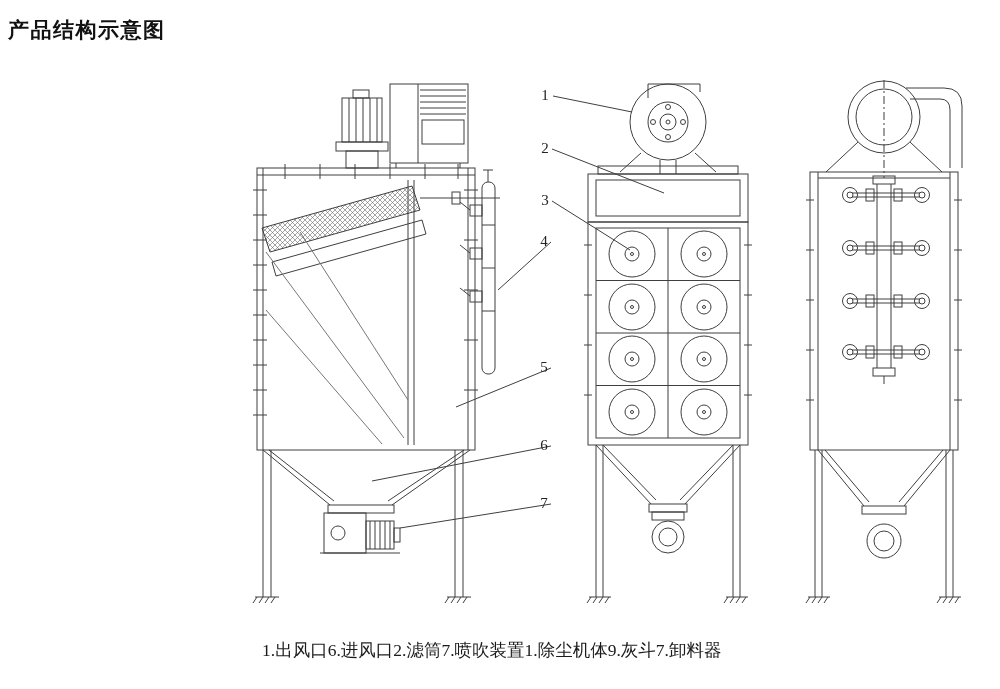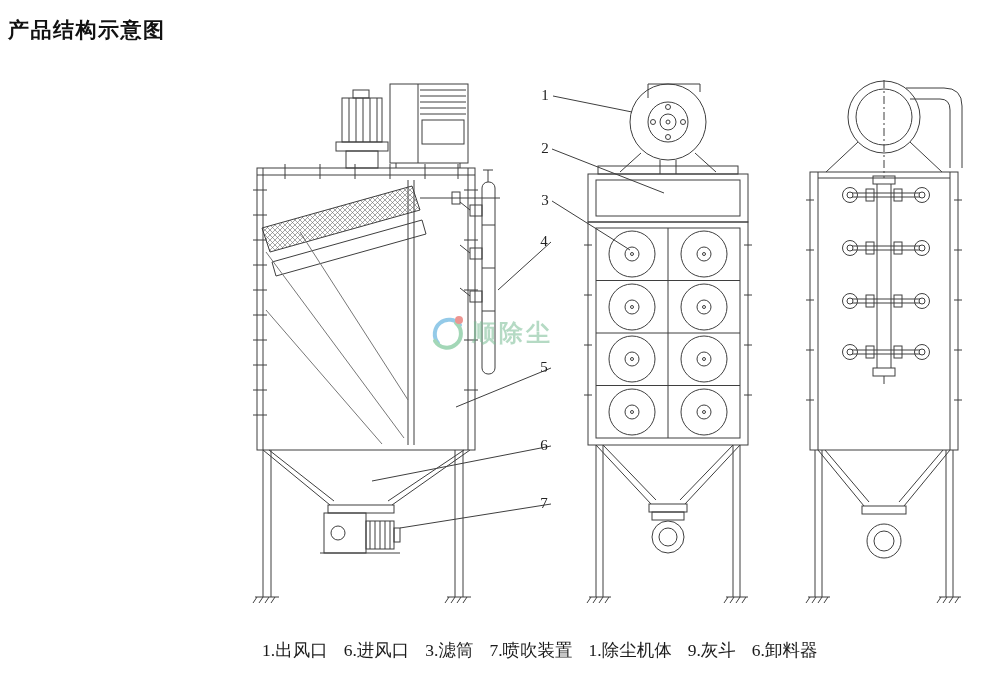--- a/index.html
+++ b/index.html
@@ -1,21 +1,21 @@
 <!DOCTYPE html>
 <html><head>
 <meta charset="utf-8">
 <style>
   html,body{margin:0;padding:0;background:#ffffff;}
   .page{position:relative;width:1000px;height:689px;background:#ffffff;overflow:hidden;
         font-family:"Liberation Sans", sans-serif;}
   .title{position:absolute;left:8px;top:16px;margin:0;font-size:21px;font-weight:bold;
          color:#111111;letter-spacing:1.5px;font-family:"Liberation Sans", sans-serif;}
   .diagram{position:absolute;left:0;top:0;width:1000px;height:689px;}
-  .legend{position:absolute;left:262px;top:638px;display:flex;gap:16px;
+  .legend{position:absolute;left:262px;top:638px;display:flex;
           font-family:"Liberation Serif", serif;font-size:17.5px;color:#1b1b1b;white-space:nowrap;}
   .legend span{display:inline-block;}
   .watermark{position:absolute;left:424px;top:310px;display:flex;align-items:center;gap:2px;
              opacity:0.55;pointer-events:none;}
   .watermark-text{font-size:24px;font-weight:bold;color:#79bd94;letter-spacing:3px;
                   font-family:"Liberation Sans", sans-serif;}
   .callout-num{font-family:"Liberation Serif", serif;font-size:15px;fill:#222222;}
 </style>
 </head>
 <body>
@@ -259,32 +259,24 @@
       <text class="callout-num" x="545" y="100" text-anchor="middle">1</text>
       <text class="callout-num" x="545" y="153" text-anchor="middle">2</text>
       <text class="callout-num" x="545" y="205" text-anchor="middle">3</text>
       <text class="callout-num" x="544" y="246" text-anchor="middle">4</text>
       <text class="callout-num" x="544" y="372" text-anchor="middle">5</text>
       <text class="callout-num" x="544" y="450" text-anchor="middle">6</text>
       <text class="callout-num" x="544" y="508" text-anchor="middle">7</text>
     </g>
   </svg>
 
-  <div class="watermark">
-    <svg width="46" height="46" viewBox="0 0 46 46">
-      <path d="M14,33 A 14,14 0 1 1 36,15" stroke="#3d9fd6" stroke-width="4" fill="none" stroke-linecap="round"></path>
-      <path d="M32,13 A 14,14 0 1 1 11,31" stroke="#58b77e" stroke-width="4" fill="none" stroke-linecap="round"></path>
-      <circle cx="35" cy="10" r="4" fill="#e04038"></circle>
-    </svg>
-    <span class="watermark-text">顺除尘</span>
-  </div>
 
   <div class="legend">
     <span>1.出风口</span>
     <span>6.进风口</span>
-    <span>3.滤筒</span>
+    <span>2.滤筒</span>
     <span>7.喷吹装置</span>
     <span>1.除尘机体</span>
     <span>9.灰斗</span>
-    <span>6.卸料器</span>
+    <span>7.卸料器</span>
   </div>
 
 </div>
 
 </body></html>

